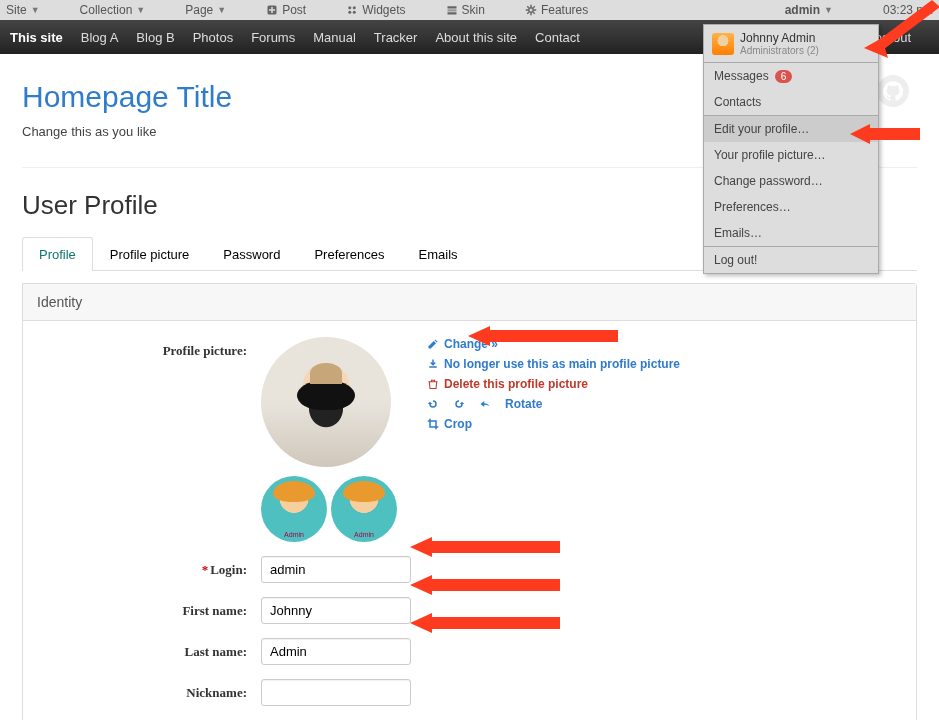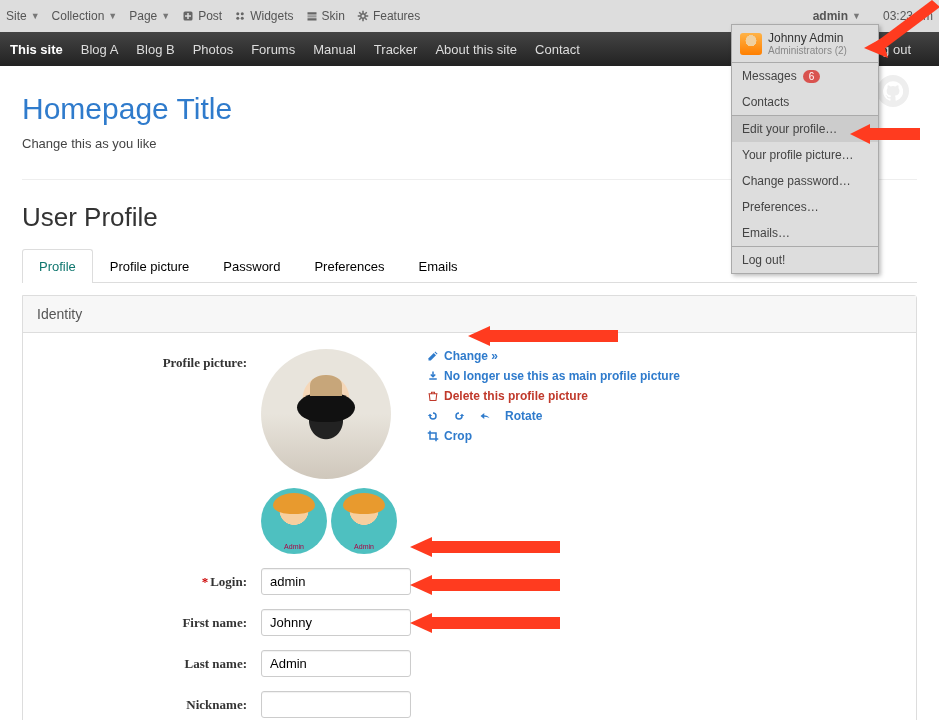--- a/index.html
+++ b/index.html
@@ -1,36 +1,36 @@
 <!DOCTYPE html>
 <html><head>
 <meta charset="utf-8">
 <style>
   * { box-sizing: border-box; margin:0; padding:0; }
   body { font-family: "Helvetica Neue", Arial, sans-serif; font-size:13px; color:#333; background:#fff; width:939px; }
   
-  .toolbar { background:#ddd; height:32px; display:flex; align-items:center; padding:0 6px; font-size:12px; color:#555; }
+  .toolbar { background:#ddd; height:20px; display:flex; align-items:center; padding:0 6px; font-size:12px; color:#555;gap:28px; }
   .toolbar .tb-item { margin-right:12px; display:flex; align-items:center; cursor:pointer; }
   .toolbar .tb-item .caret { margin-left:4px; font-size:9px; color:#777;}
   .toolbar .spacer { flex:1; }
   .toolbar .time { margin-left:10px; color:#555; }
   .tb-ico { display:inline-block; width:12px;height:12px;margin-right:4px; }
   
   .navbar { background:linear-gradient(#444,#222); height:34px; display:flex; align-items:center; padding:0 10px; color:#eee; font-size:13px; }
   .navbar .nav-item { margin-right:18px; color:#ddd; cursor:pointer; }
   .navbar .nav-item.active { color:#fff; font-weight:bold; }
   .navbar .nav-spacer { flex:1; }
   .nav-icons { display:flex; align-items:center; }
   .nav-icons .nico { width:16px;height:16px;margin-left:4px;fill:#bbb; }
   .nav-avatar { width:22px;height:22px; border-radius:3px; background:#8a6; margin-left:6px; display:inline-block; position:relative;}
   .nav-avatar::after{content:"";position:absolute;inset:0;border-radius:3px;background:radial-gradient(circle at 50% 35%, #f0d0a0 30%, transparent 31%), linear-gradient(#ffb347,#ff7f00);}
   .logout { margin-left:10px; cursor:pointer; }
 
   
-  .dropdown { position:absolute; top:24px; right:60px; width:148px; background:#ddd; border:1px solid #aaa; box-shadow:2px 2px 4px rgba(0,0,0,0.25); z-index:50; font-size:12px; color:#444;}
+  .dropdown { position:absolute; top:24px; right:60px; width:176px; background:#ddd; border:1px solid #aaa; box-shadow:2px 2px 4px rgba(0,0,0,0.25); z-index:50; font-size:12px; color:#444;}
   .dd-header { display:flex; align-items:center; padding:6px 8px; border-bottom:1px solid #aaa;}
   .dd-avatar { width:22px;height:22px;border-radius:3px;margin-right:6px;background:radial-gradient(circle at 50% 35%, #f0d0a0 30%, transparent 31%), linear-gradient(#ffb347,#ff7f00);}
   .dd-name { font-size:12px; color:#333;}
   .dd-sub { font-size:10px; color:#888;}
   .dd-item { padding:6px 10px; cursor:pointer; display:flex; align-items:center;}
   .dd-item.highlight { background:#ccc;}
   .dd-sep { border-top:1px solid #aaa; margin:0;}
   .dd-badge { display:inline-block; background:#d9534f; color:#fff; border-radius:8px; font-size:10px; padding:1px 6px; margin-left:6px;}
 
   

